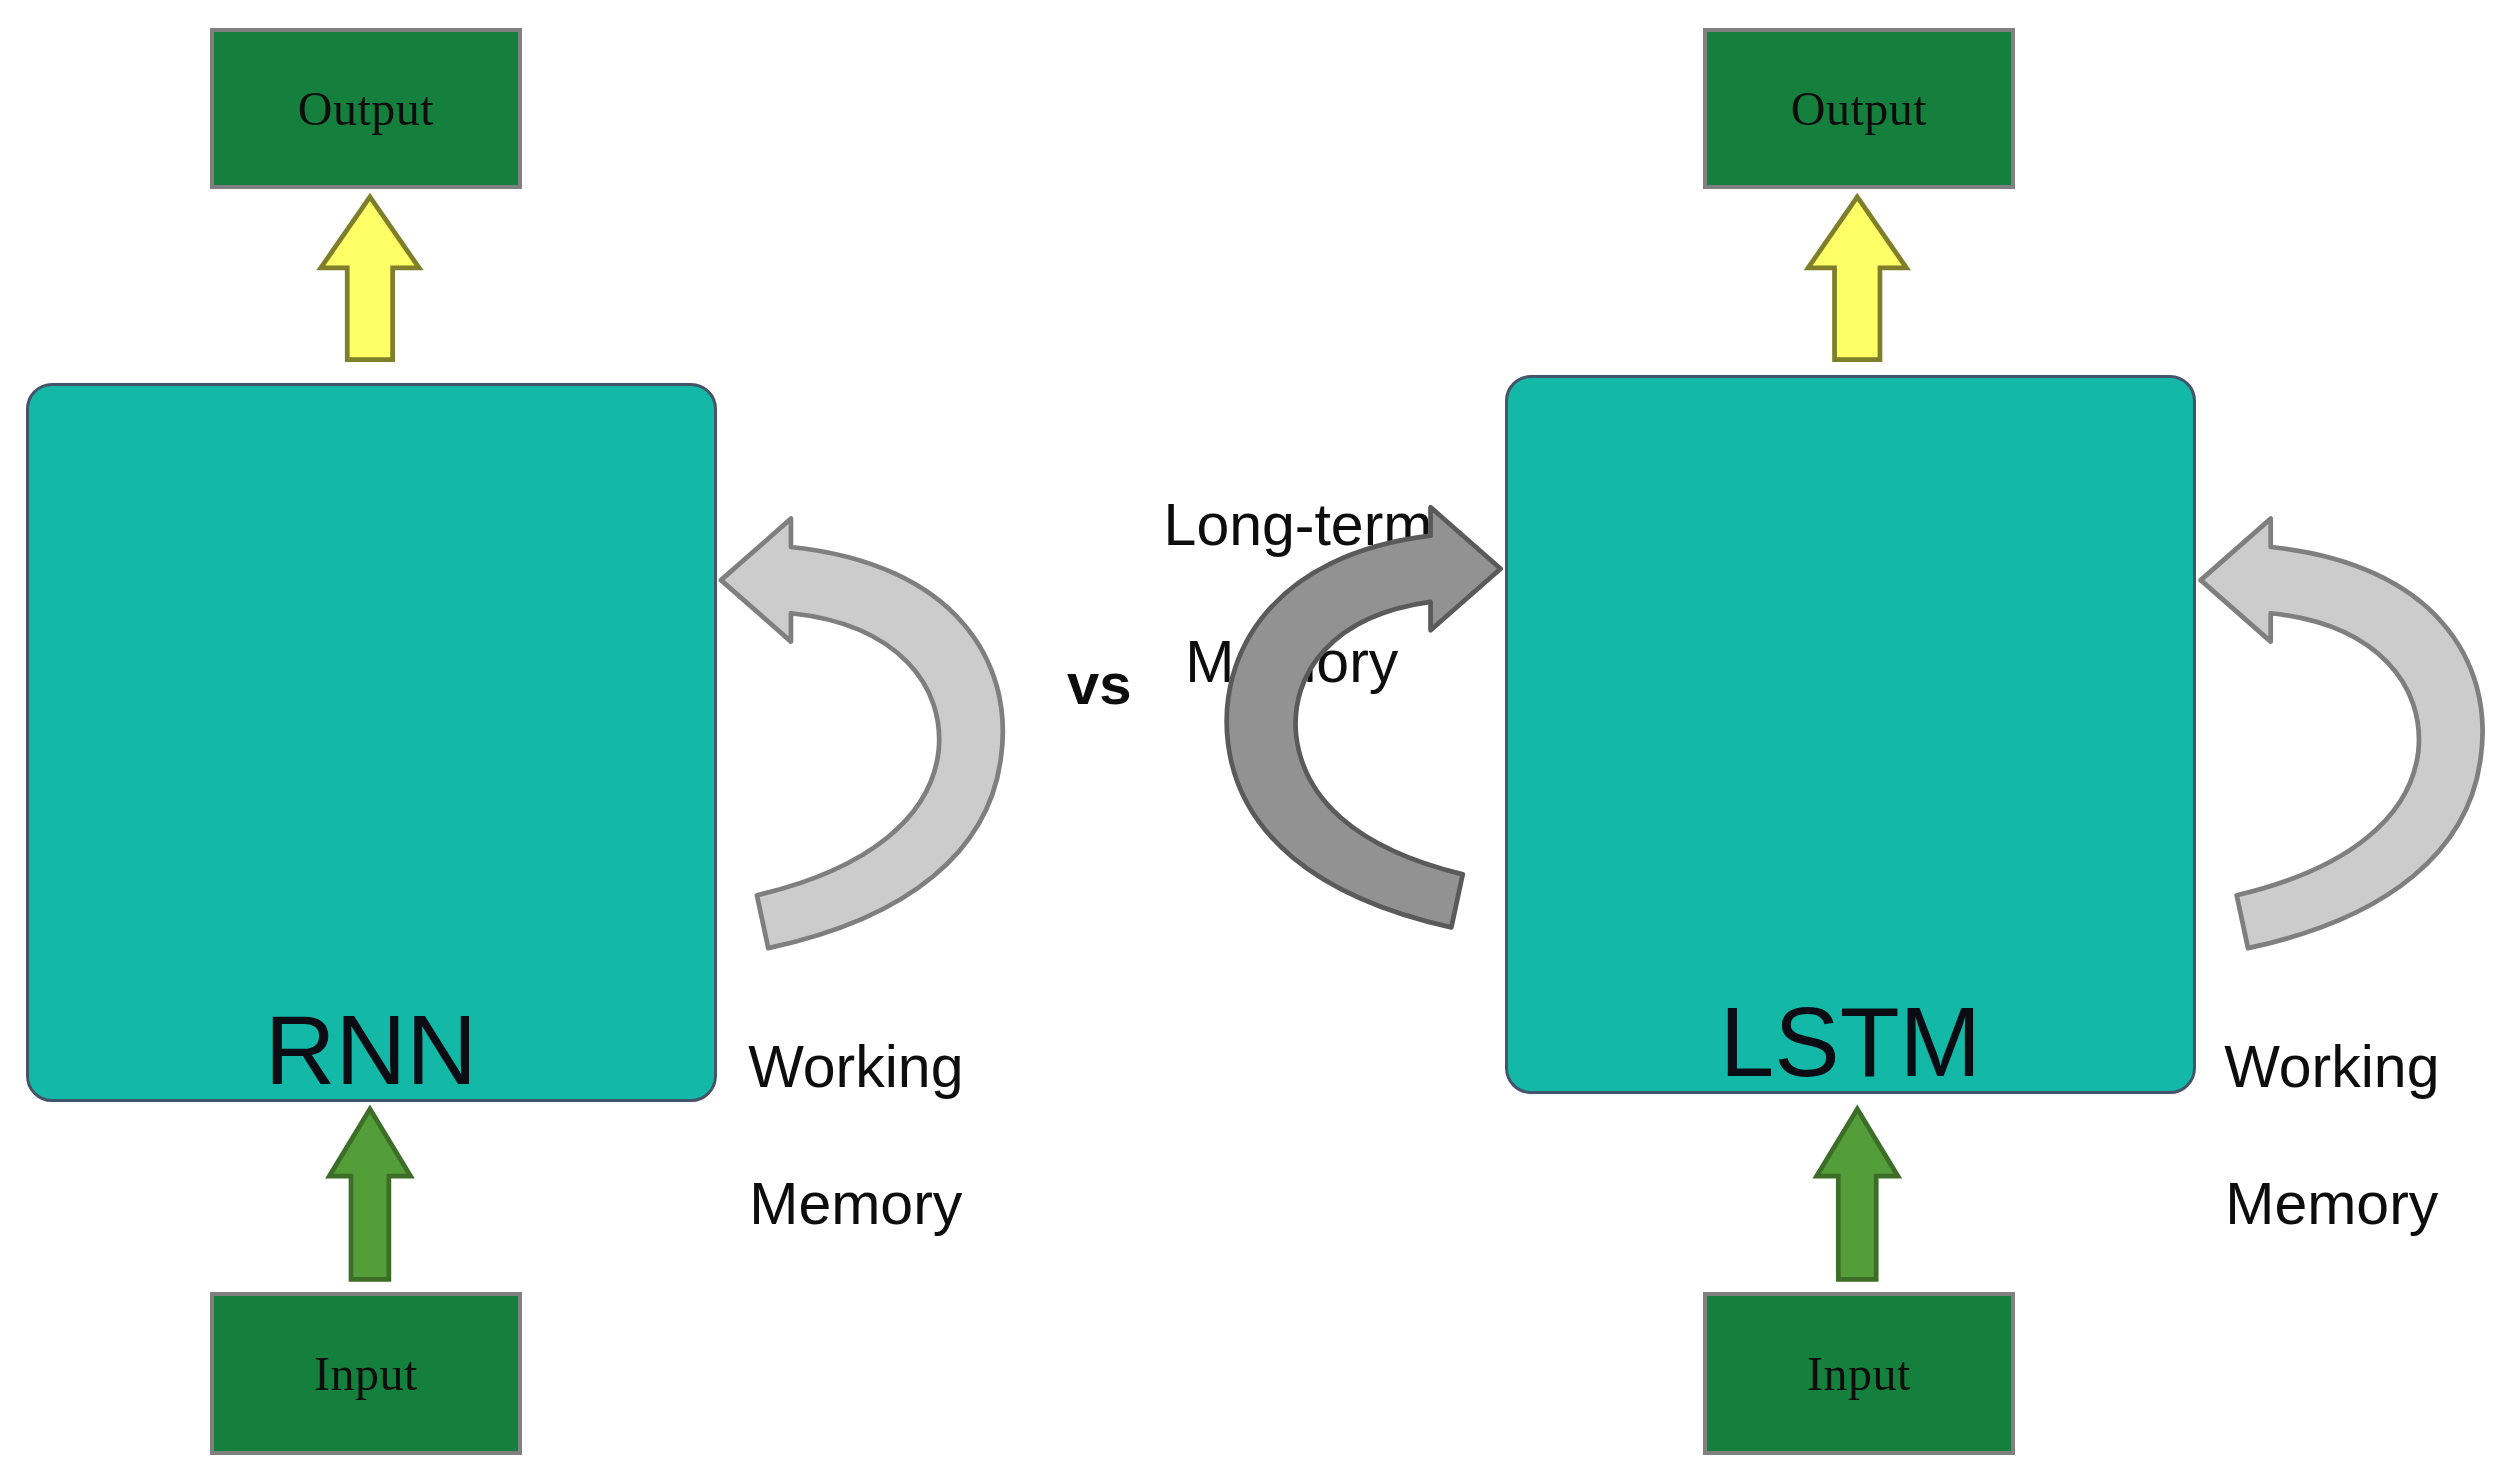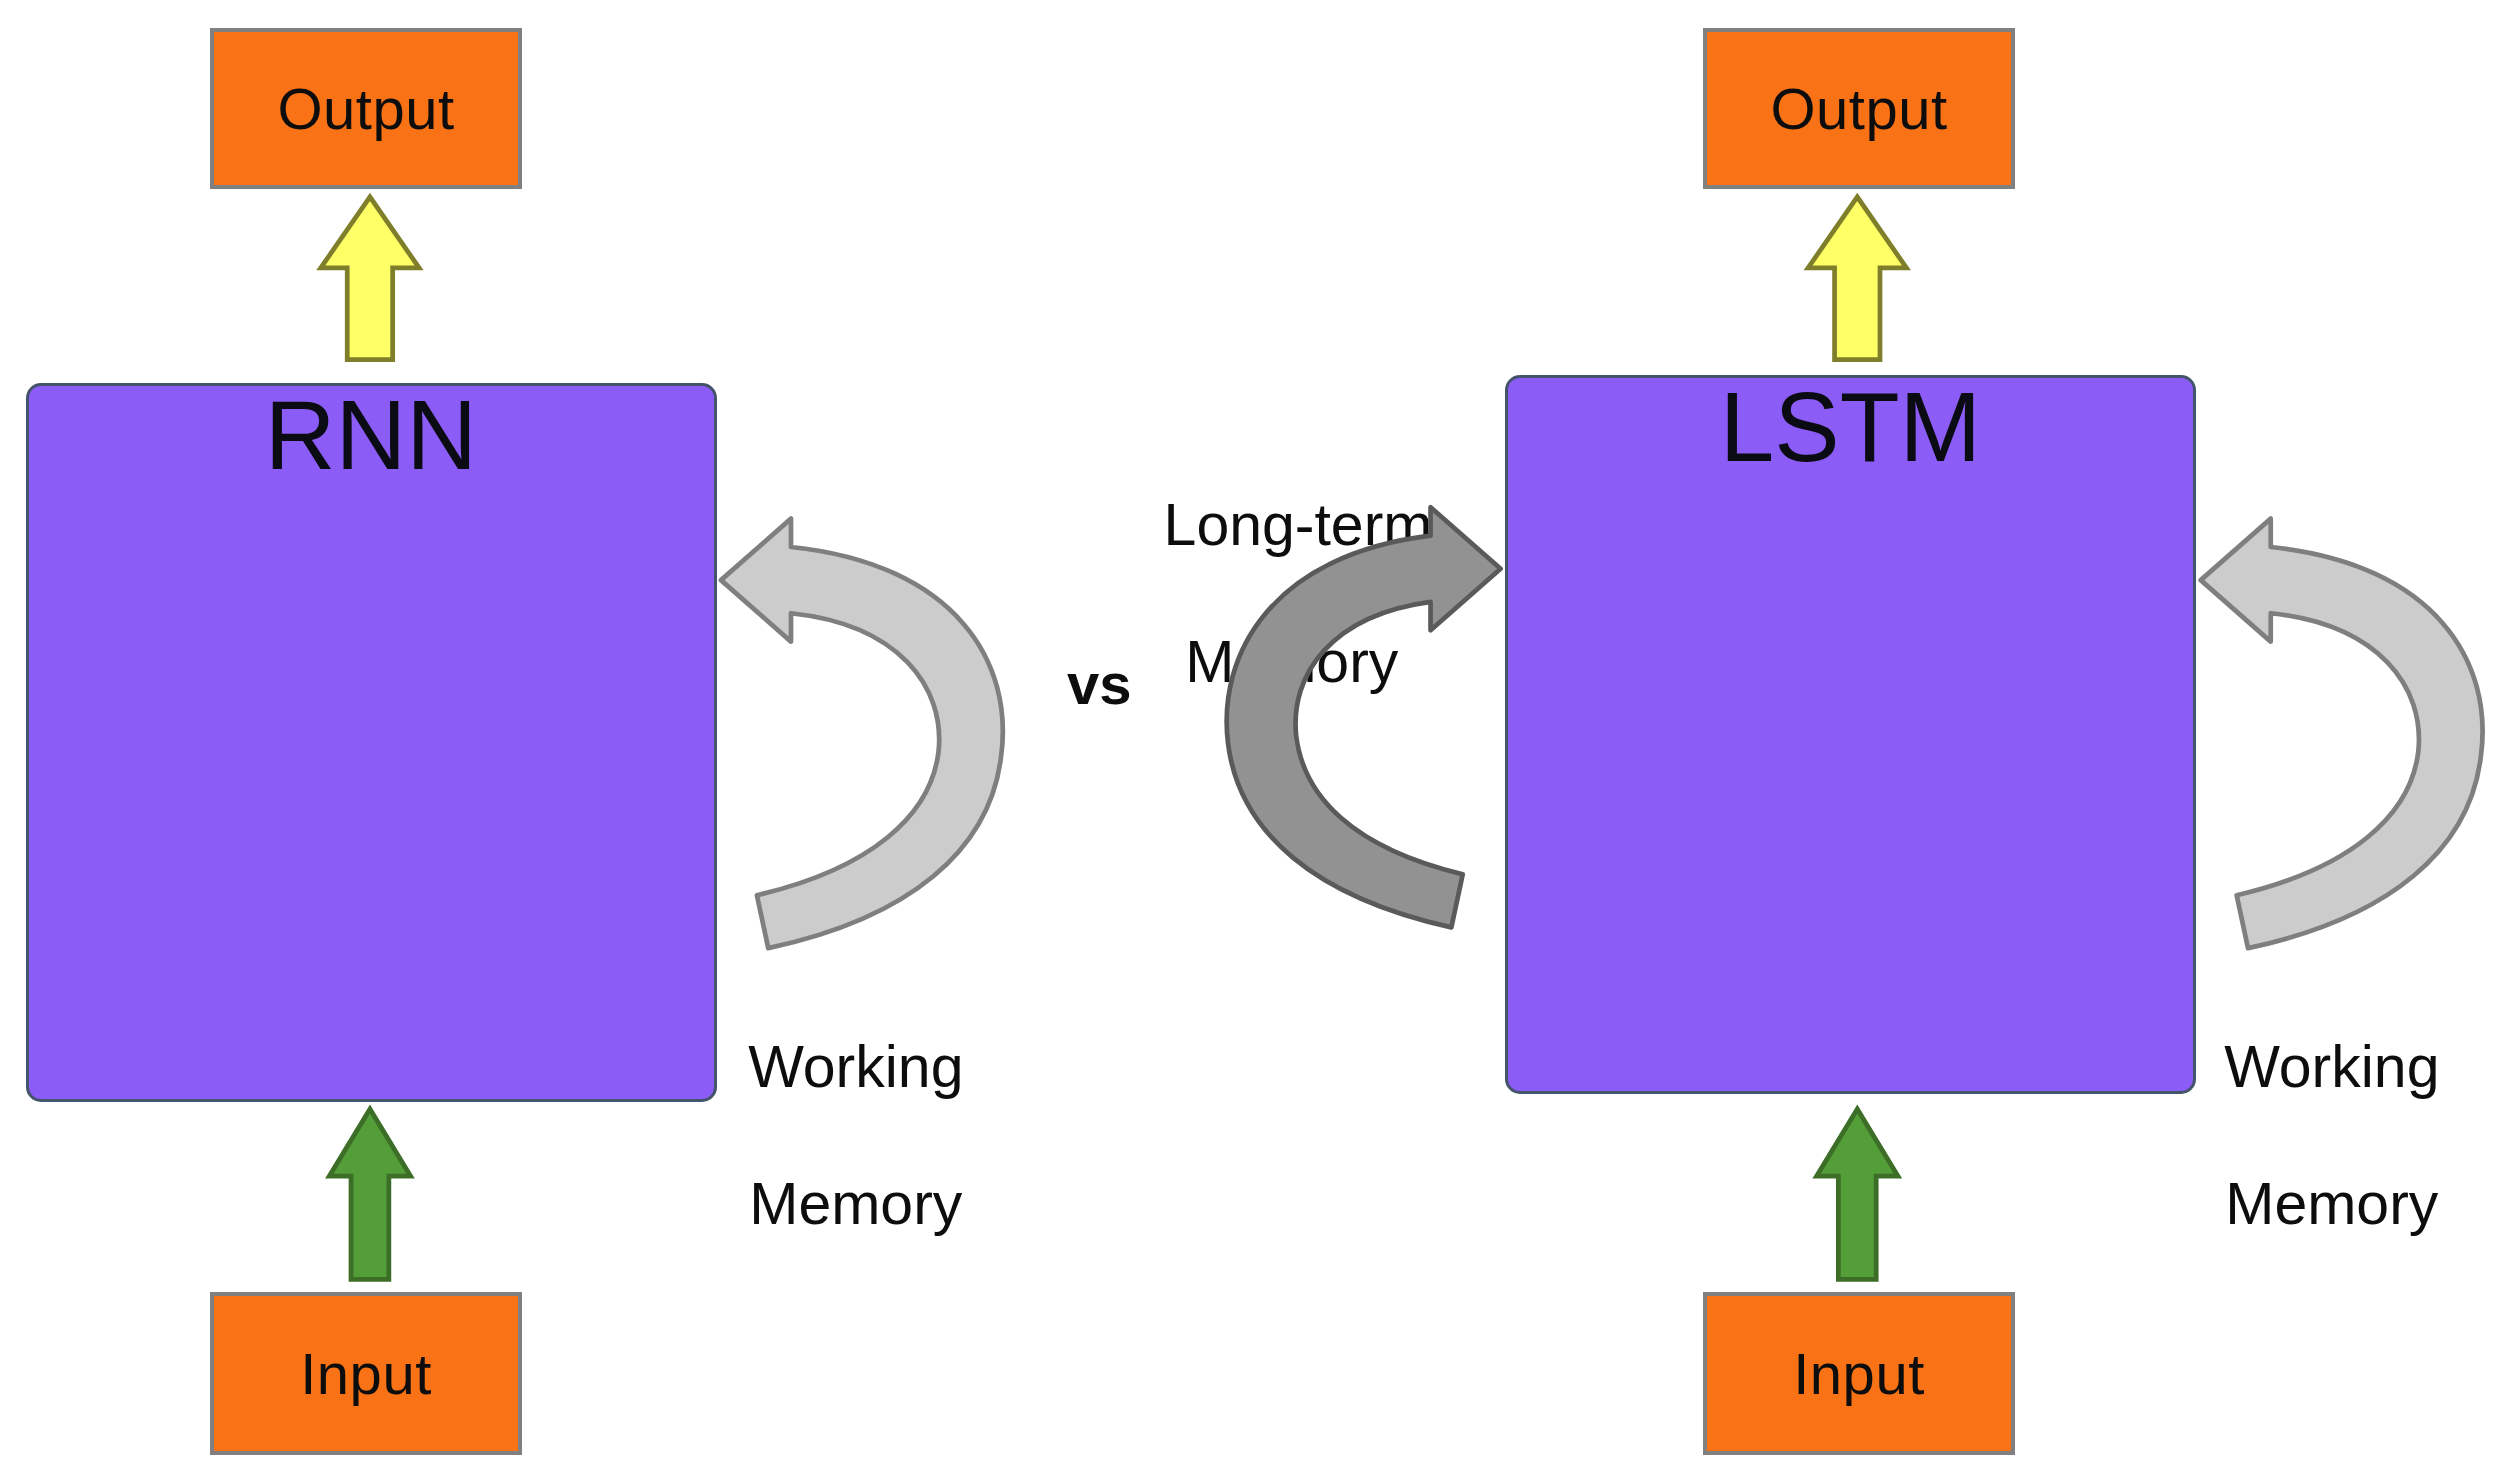--- a/index.html
+++ b/index.html
@@ -13,40 +13,41 @@
   }
   #canvas {
     position: relative;
     width: 2512px;
     height: 1463px;
     background: #ffffff;
     overflow: hidden;
   }
   .io-box {
     position: absolute;
-    background: #f97316;
+    background: #15803d;
     border: 4.7px solid #808080;
     box-sizing: border-box;
     display: flex;
     align-items: center;
     justify-content: center;
     color: #0d0d0d;
-    font-size: 58px;
+    font-size: 48px;
     font-weight: 400;
     letter-spacing: 0.5px;
     line-height: 1;
+    font-family: Liberation Serif, serif;
   }
   .cell-box {
     position: absolute;
-    background: #8b5cf6;
+    background: #14b8a6;
     border: 3.8px solid #44546A;
     box-sizing: border-box;
-    border-radius: 15px;
+    border-radius: 26px;
     display: flex;
-    align-items: flex-start;
+    align-items: flex-end;
     justify-content: center;
     color: #0b0b14;
     font-size: 98px;
     font-weight: 400;
     line-height: 1;
   }
   .svg-layer {
     position: absolute;
     left: 0;
     top: 0;

